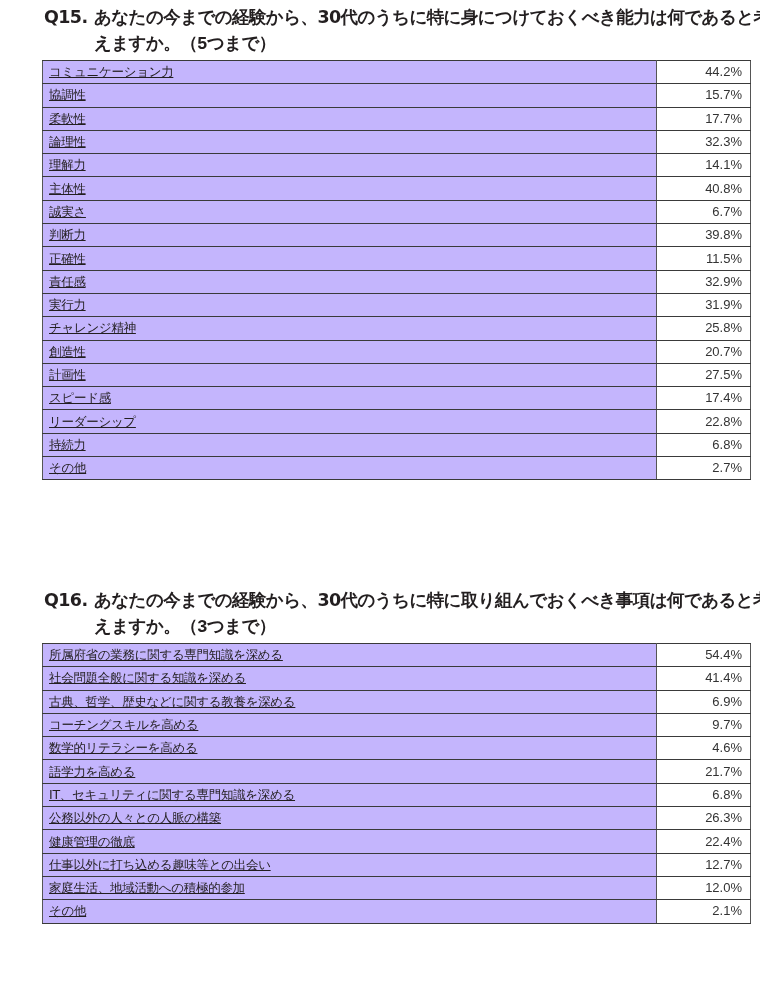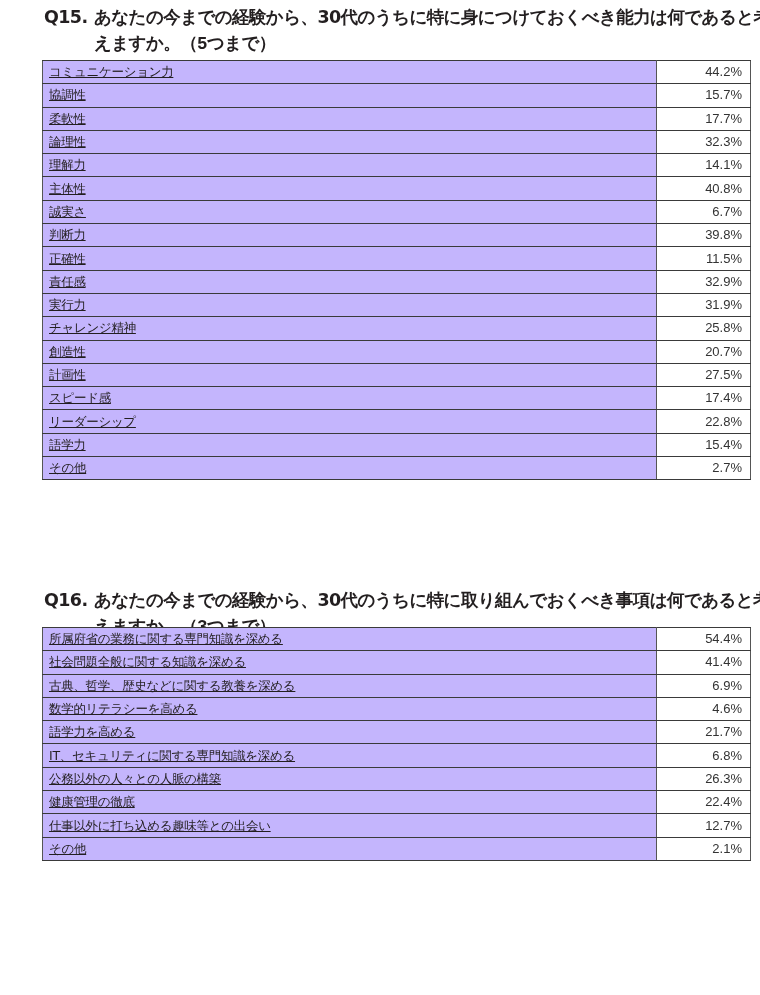--- a/index.html
+++ b/index.html
@@ -112,49 +112,53 @@
         </tr>
         <tr>
           <td class="label">スピード感</td>
           <td class="value">17.4%</td>
         </tr>
         <tr>
           <td class="label">リーダーシップ</td>
           <td class="value">22.8%</td>
         </tr>
         <tr>
-          <td class="label">語学力</td>
-          <td class="value">15.4%</td>
+          <td class="label">持続力</td>
+          <td class="value">6.8%</td>
         </tr>
         <tr>
           <td class="label">その他</td>
           <td class="value">2.7%</td>
         </tr>
       </tbody>
   </table>
 </div>
 
 <div class="question">
   <div class="q-title" style="top:587px;">
     <div class="q-line1"><span class="q-num">Q16.</span><span>あなたの今までの経験から、30代のうちに特に取り組んでおくべき事項は何であると考</span></div>
     <div class="q-line2">えますか。（3つまで）</div>
   </div>
-  <table class="survey" style="top:627px;">
+  <table class="survey" style="top:643px;">
     <tbody id="q16-body">
         <tr>
           <td class="label">所属府省の業務に関する専門知識を深める</td>
           <td class="value">54.4%</td>
         </tr>
         <tr>
           <td class="label">社会問題全般に関する知識を深める</td>
           <td class="value">41.4%</td>
         </tr>
         <tr>
           <td class="label">古典、哲学、歴史などに関する教養を深める</td>
           <td class="value">6.9%</td>
+        </tr>
+        <tr>
+          <td class="label">コーチングスキルを高める</td>
+          <td class="value">9.7%</td>
         </tr>
         <tr>
           <td class="label">数学的リテラシーを高める</td>
           <td class="value">4.6%</td>
         </tr>
         <tr>
           <td class="label">語学力を高める</td>
           <td class="value">21.7%</td>
         </tr>
         <tr>
@@ -167,18 +171,22 @@
         </tr>
         <tr>
           <td class="label">健康管理の徹底</td>
           <td class="value">22.4%</td>
         </tr>
         <tr>
           <td class="label">仕事以外に打ち込める趣味等との出会い</td>
           <td class="value">12.7%</td>
         </tr>
         <tr>
+          <td class="label">家庭生活、地域活動への積極的参加</td>
+          <td class="value">12.0%</td>
+        </tr>
+        <tr>
           <td class="label">その他</td>
           <td class="value">2.1%</td>
         </tr>
       </tbody>
   </table>
 </div>
 
 </body></html>

